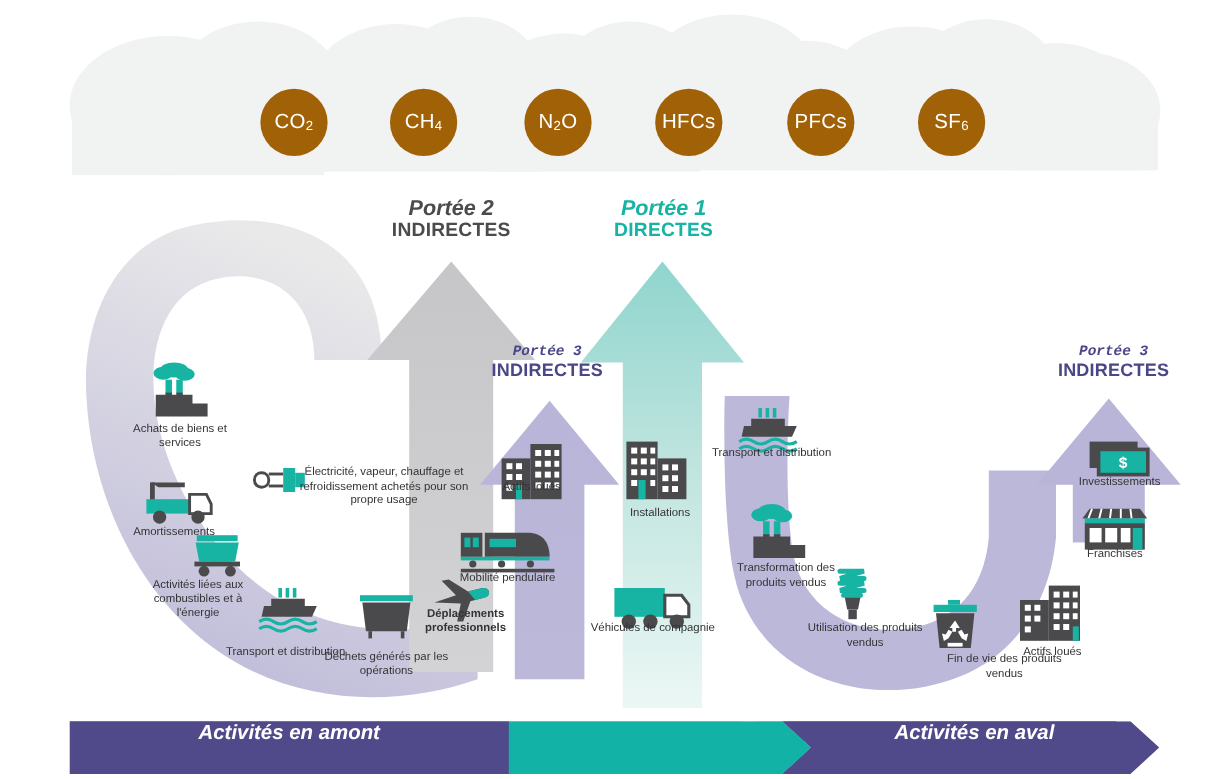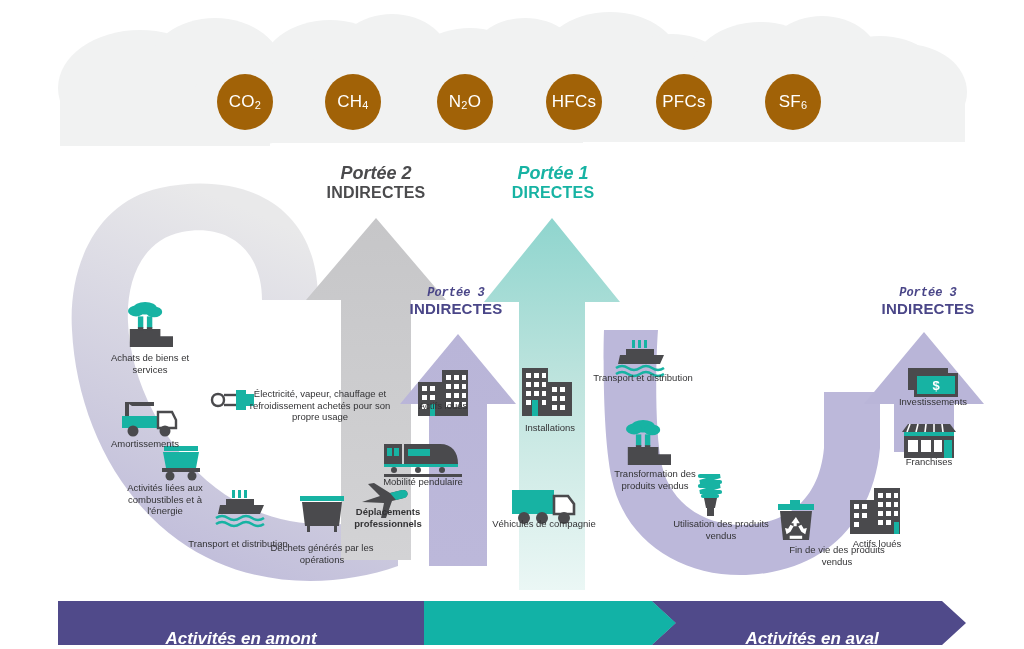--- a/index.html
+++ b/index.html
@@ -50,21 +50,21 @@
     line-height:1.22;
     width:110px;
   }
   .item .lb{display:block;}
   .item.wide{width:150px;}
 
   
   #banner{position:absolute;left:58px;top:601px;width:908px;height:44px;z-index:9;}
   .bl{
     position:absolute;top:0;height:48px;
-    display:flex;align-items:flex-end;justify-content:center;
+    display:flex;align-items:flex-start;justify-content:center;
     color:#ffffff;font-style:italic;font-weight:bold;font-size:17px;
   }
 </style>
 </head>
 <body>
 
 <div id="stage">
 
   <svg id="bg-svg" viewBox="0 0 1024 649">
     <defs>

